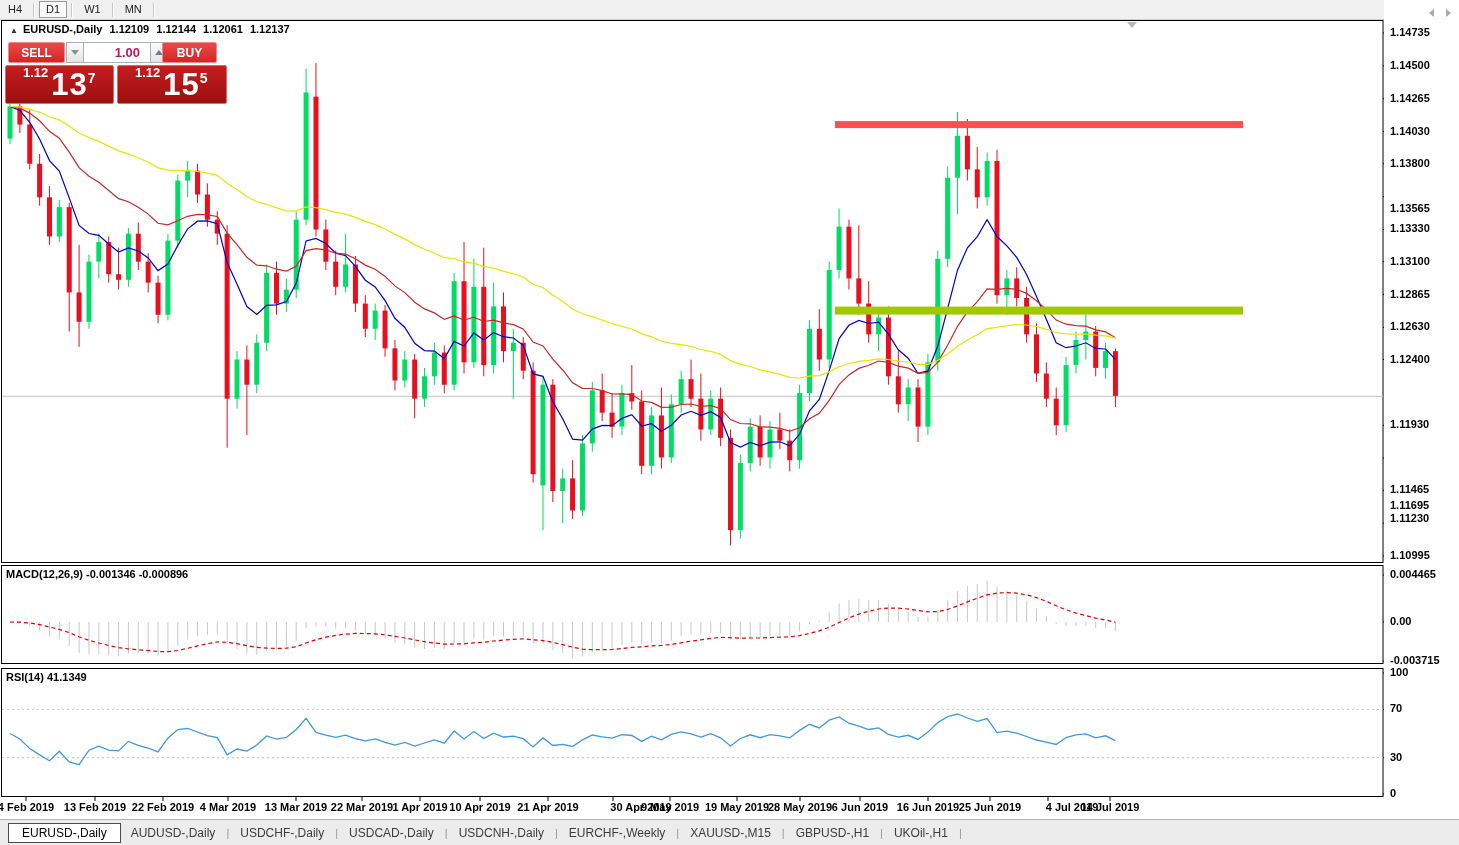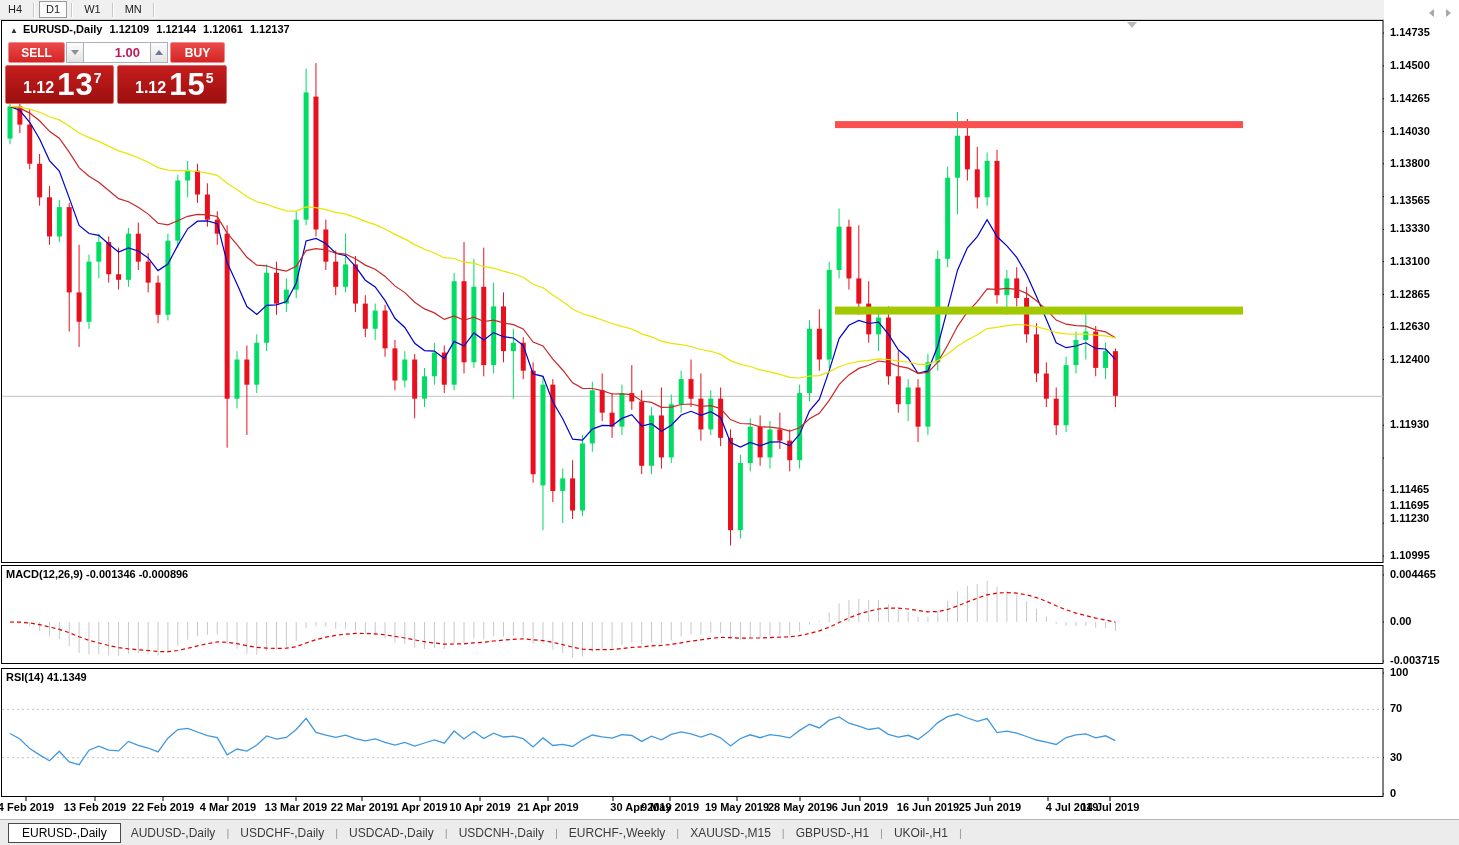--- a/index.html
+++ b/index.html
@@ -26,36 +26,36 @@
   .dlabel{position:absolute;top:801px;font-weight:bold;color:#000;transform:translateX(-50%);white-space:nowrap;}
   .shift-marker{position:absolute;left:1127px;top:22px;width:0;height:0;
                 border-left:5px solid transparent;border-right:5px solid transparent;
                 border-top:6px solid #b8b8b8;}
   
   .trade-widget{position:absolute;left:5px;top:42px;width:222px;height:62px;}
   .tw-sell,.tw-buy{position:absolute;top:0;height:21px;border:1px solid #f08a8a;border-radius:2px;
        background:linear-gradient(180deg,#ea4a4a,#d42525);color:#fff;font-weight:bold;
        font-family:"Liberation Sans",sans-serif;font-size:12px;padding:0;cursor:pointer;}
   .tw-sell{left:3px;width:57px;}
-  .tw-buy{left:165px;width:55px;}
+  .tw-buy{left:157px;width:55px;}
   .tw-spin{position:absolute;top:0;width:18px;height:21px;background:linear-gradient(180deg,#fcfcfc,#e4e4e4);
        border:1px solid #aab0ba;box-sizing:border-box;display:flex;align-items:center;justify-content:center;cursor:pointer;}
   .tw-down{left:61px;}
   .tw-up{left:145px;}
   .arr-up{width:0;height:0;border-left:4px solid transparent;border-right:4px solid transparent;border-bottom:5px solid #6b7a99;}
   .arr-down{width:0;height:0;border-left:4px solid transparent;border-right:4px solid transparent;border-top:5px solid #8a8f96;}
   .tw-vol{position:absolute;left:79px;top:0;width:66px;height:21px;box-sizing:border-box;
        border:1px solid #aab0ba;border-left:none;border-right:none;text-align:right;padding-right:10px;
        font:bold 13px "Liberation Sans",sans-serif;color:#be185d;}
   .tw-price{position:absolute;top:23px;height:39px;border:1px solid #dd6a6a;border-radius:2px;box-sizing:border-box;
        background:linear-gradient(180deg,#c51d1d,#9d0f0f);color:#fff;display:flex;align-items:flex-end;
        padding-left:17px;cursor:pointer;}
   .tw-price.sell{left:0;width:109px;}
   .tw-price.buy{left:112px;width:110px;}
-  .tw-small{font-size:16px;font-weight:bold;margin-bottom:6px;}
+  .tw-small{font-size:13px;font-weight:bold;margin-bottom:23px;}
   .tw-big{font-size:31px;font-weight:bold;line-height:36px;margin-left:3px;letter-spacing:1px;}
   .tw-sup{font-size:14px;font-weight:bold;margin-bottom:17px;}
   
   .tabbar{position:absolute;left:0;top:819px;width:1459px;height:26px;background:#ececec;
           border-top:1px solid #b5b5b5;display:flex;align-items:center;}
   .tab{padding:2px 10px;color:#3c3c3c;font-size:12px;white-space:nowrap;cursor:pointer;}
   .tab.active{background:#fff;border:1px solid #4a4a4a;color:#000;margin-left:8px;padding:2px 13px;}
   .tabsep{color:#999;margin:0 1px;}
   .tab-arrows{position:absolute;right:8px;top:9px;display:flex;gap:12px;}
   .arrL{width:0;height:0;border-top:4px solid transparent;border-bottom:4px solid transparent;border-right:5px solid #a8a8a8;cursor:pointer;}
@@ -509,21 +509,21 @@
   <div class="rsi-label">
     <span>RSI(14)</span> <span>41.1349</span>
   </div>
 
   <div id="price-axis">
       <div class="axlabel" style="top: 26px;">1.14735</div>
       <div class="axlabel" style="top: 58.8623px;">1.14500</div>
       <div class="axlabel" style="top: 91.7246px;">1.14265</div>
       <div class="axlabel" style="top: 124.587px;">1.14030</div>
       <div class="axlabel" style="top: 156.75px;">1.13800</div>
-      <div class="axlabel" style="top: 194px;">1.13565</div>
+      <div class="axlabel" style="top: 202px;">1.13565</div>
       <div class="axlabel" style="top: 222.475px;">1.13330</div>
       <div class="axlabel" style="top: 254.638px;">1.13100</div>
       <div class="axlabel" style="top: 287.5px;">1.12865</div>
       <div class="axlabel" style="top: 320.362px;">1.12630</div>
       <div class="axlabel" style="top: 352.525px;">1.12400</div>
       <div class="axlabel" style="top: 418.25px;">1.11930</div>
       <div class="axlabel" style="top: 451.112px; margin-top: 48px;">1.11695</div>
       <div class="axlabel" style="top: 483.275px;">1.11465</div>
       <div class="axlabel" style="top: 512px;">1.11230</div>
       <div class="axlabel" style="top: 549px;">1.10995</div>

